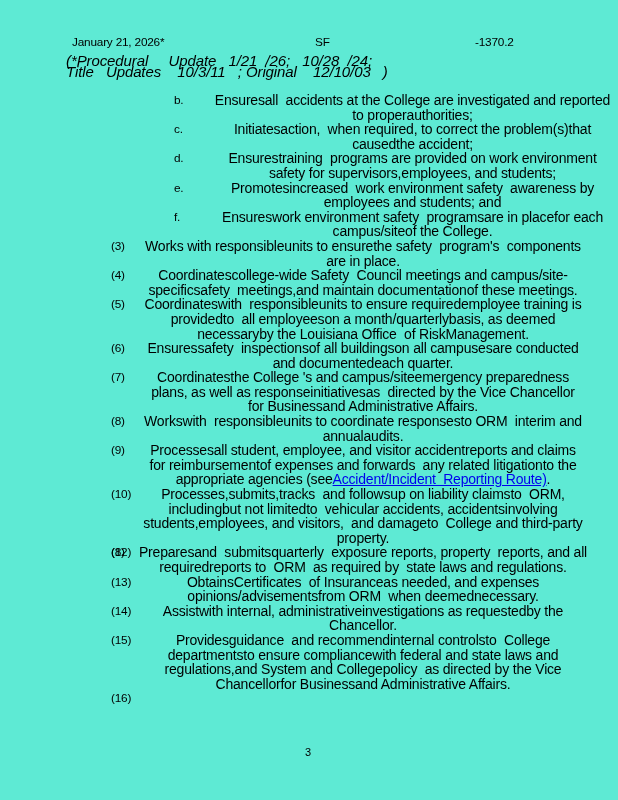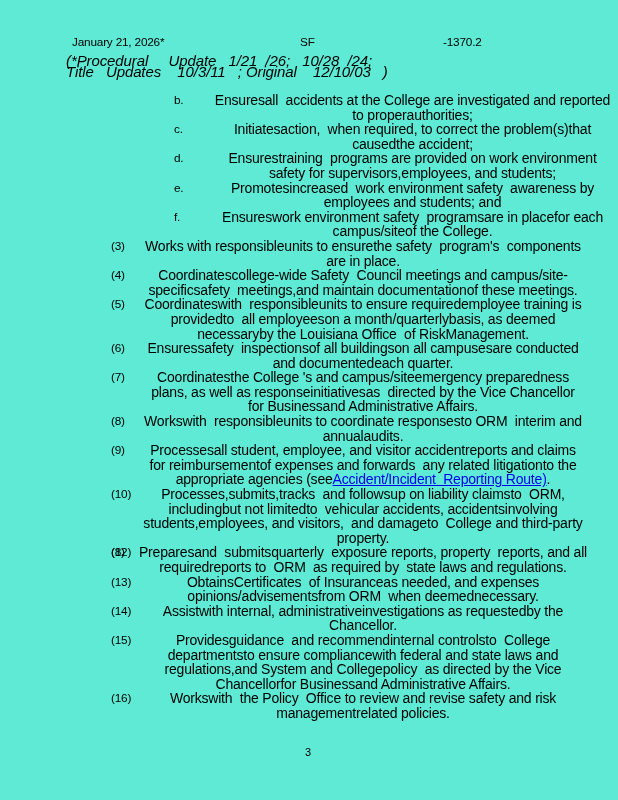--- a/index.html
+++ b/index.html
@@ -7,22 +7,22 @@
     position: relative;
     width: 618px;
     height: 800px;
     background: #5eead4;
     color: #000000;
     font-family: "Liberation Sans", sans-serif;
     overflow: hidden;
   }
   .hdr { position: absolute; top: 35px; font-size: 11.8px; letter-spacing: -0.2px; white-space: pre; }
   .hdr-date { left: 72px; }
-  .hdr-code { left: 300px; }
-  .hdr-num  { left: 443px; }
+  .hdr-code { left: 315px; }
+  .hdr-num  { left: 475px; }
   .note {
     position: absolute; left: 66px;
     font-style: italic; font-size: 15px; letter-spacing: -0.1px;
     white-space: pre;
   }
   .note-1 { top: 52px; }
   .note-2 { top: 63px; }
   .doc-body { position: absolute; top: 93px; left: 0; width: 618px; }
   .item { position: relative; }
   .item .label {
@@ -175,21 +175,17 @@
         <span class="label">(15)</span>
         <div class="lines">
           <div class="line">Providesguidance  and recommendinternal controlsto  College</div>
           <div class="line">departmentsto ensure compliancewith federal and state laws and</div>
           <div class="line">regulations,and System and Collegepolicy  as directed by the Vice</div>
           <div class="line">Chancellorfor Businessand Administrative Affairs.</div>
         </div>
       </div>
       <div class="item number">
         <span class="label">(16)</span>
-        <div class="lines">
-          <div class="line">Workswith  the Policy  Office to review and revise safety and risk</div>
-          <div class="line">managementrelated policies.</div>
-        </div>
       </div>
     </div>
 
   <div class="page-number">3</div>
 </div>
 
 </body></html>

